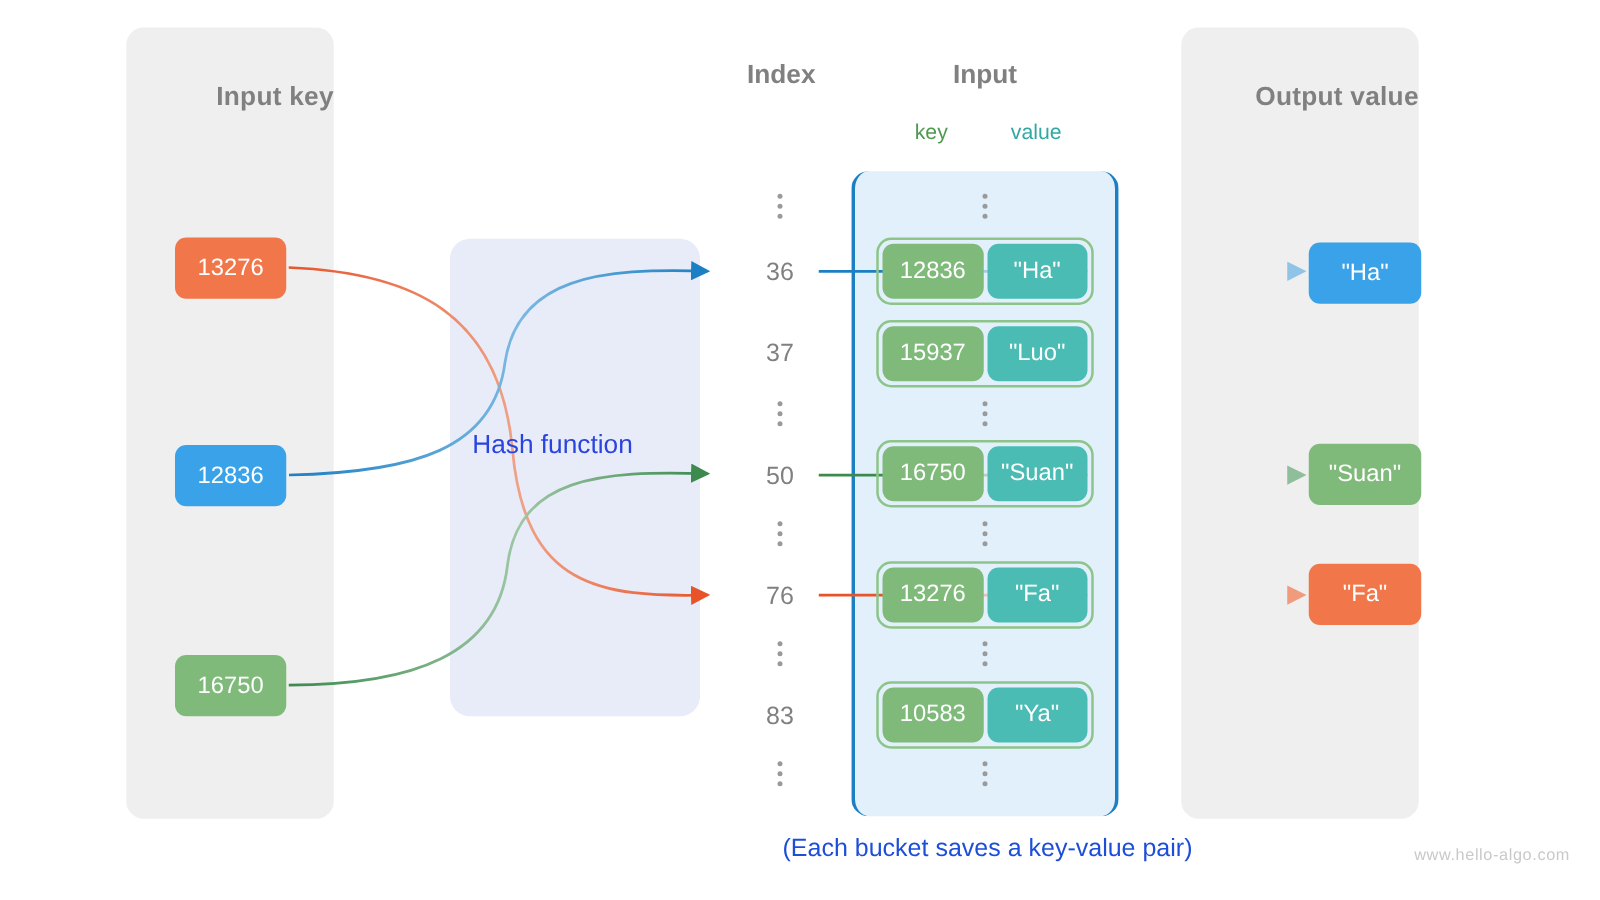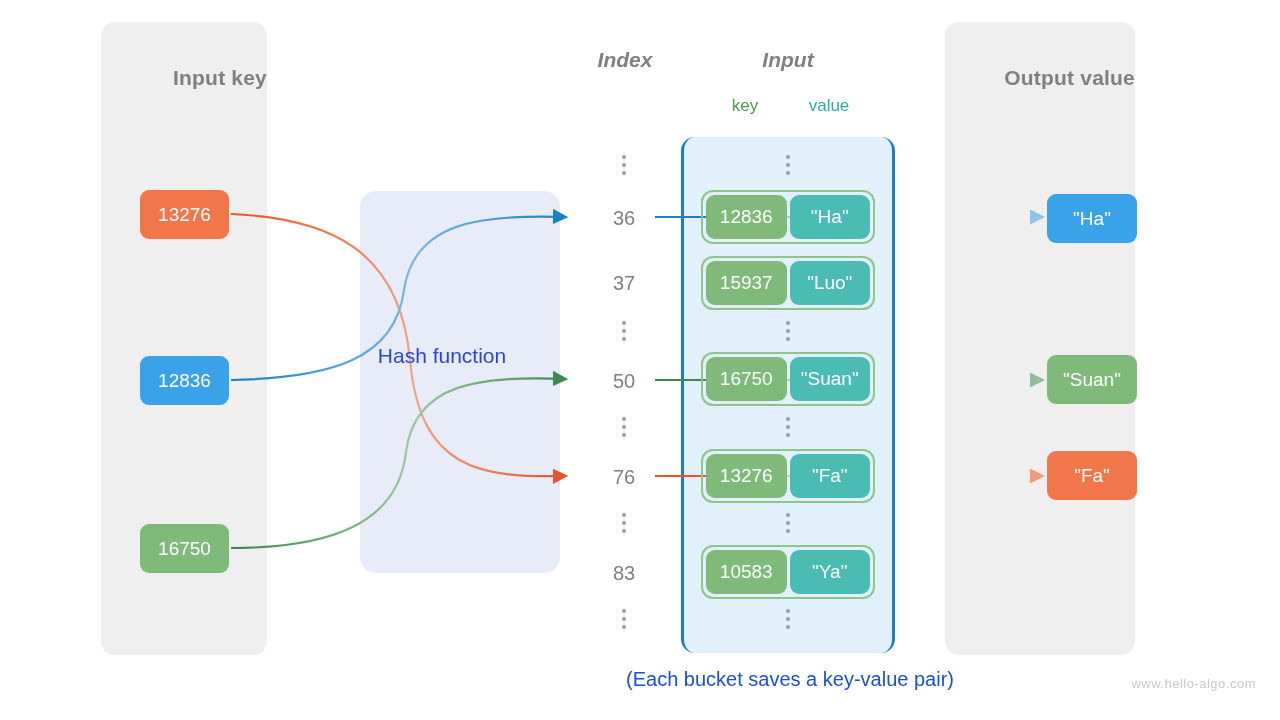--- a/index.html
+++ b/index.html
@@ -38,21 +38,20 @@
     letter-spacing: .2px;
   }
 
   
   .col-head {
     position: absolute;
     font-size: 21px;
     font-weight: bold;
     color: #808080;
     text-align: center;
-    font-style: italic;
   }
   #head-index { left: 565px; top: 48px; width: 120px; }
   #head-array { left: 728px; top: 48px; width: 120px; }
 
   .sub-head {
     position: absolute;
     font-size: 17px;
     text-align: center;
   }
   #sub-key   { left: 702px; top: 96px; width: 86px; color: #4e9a51; }

